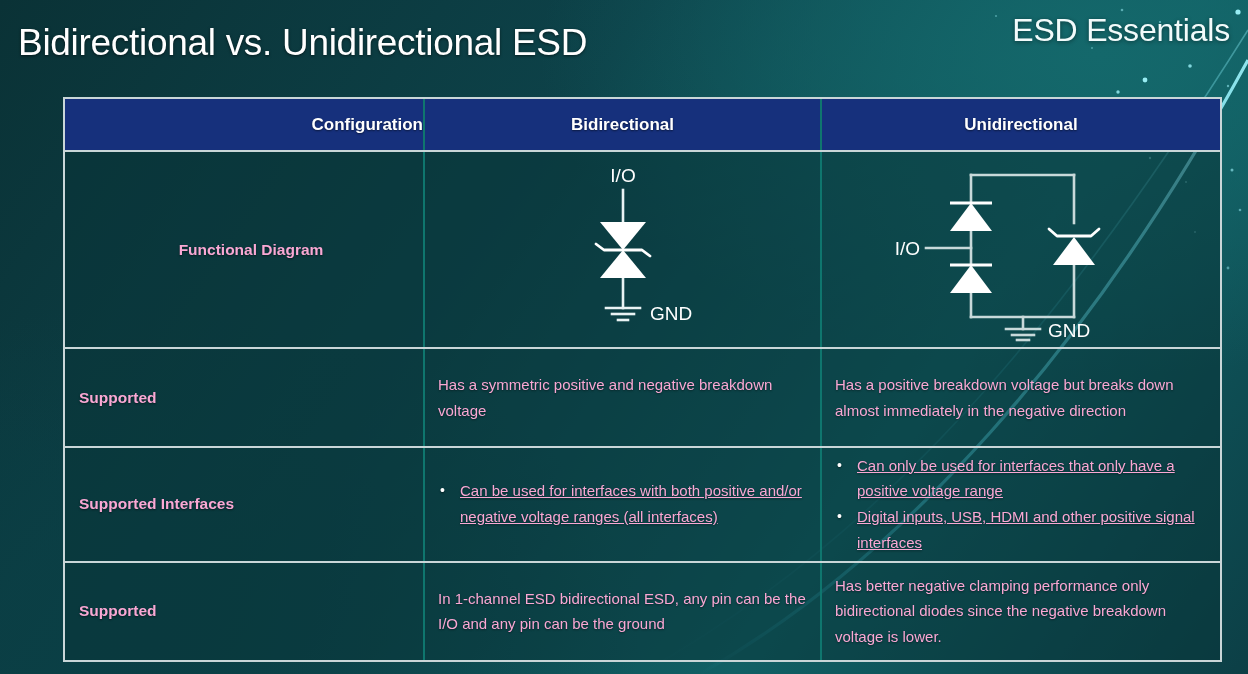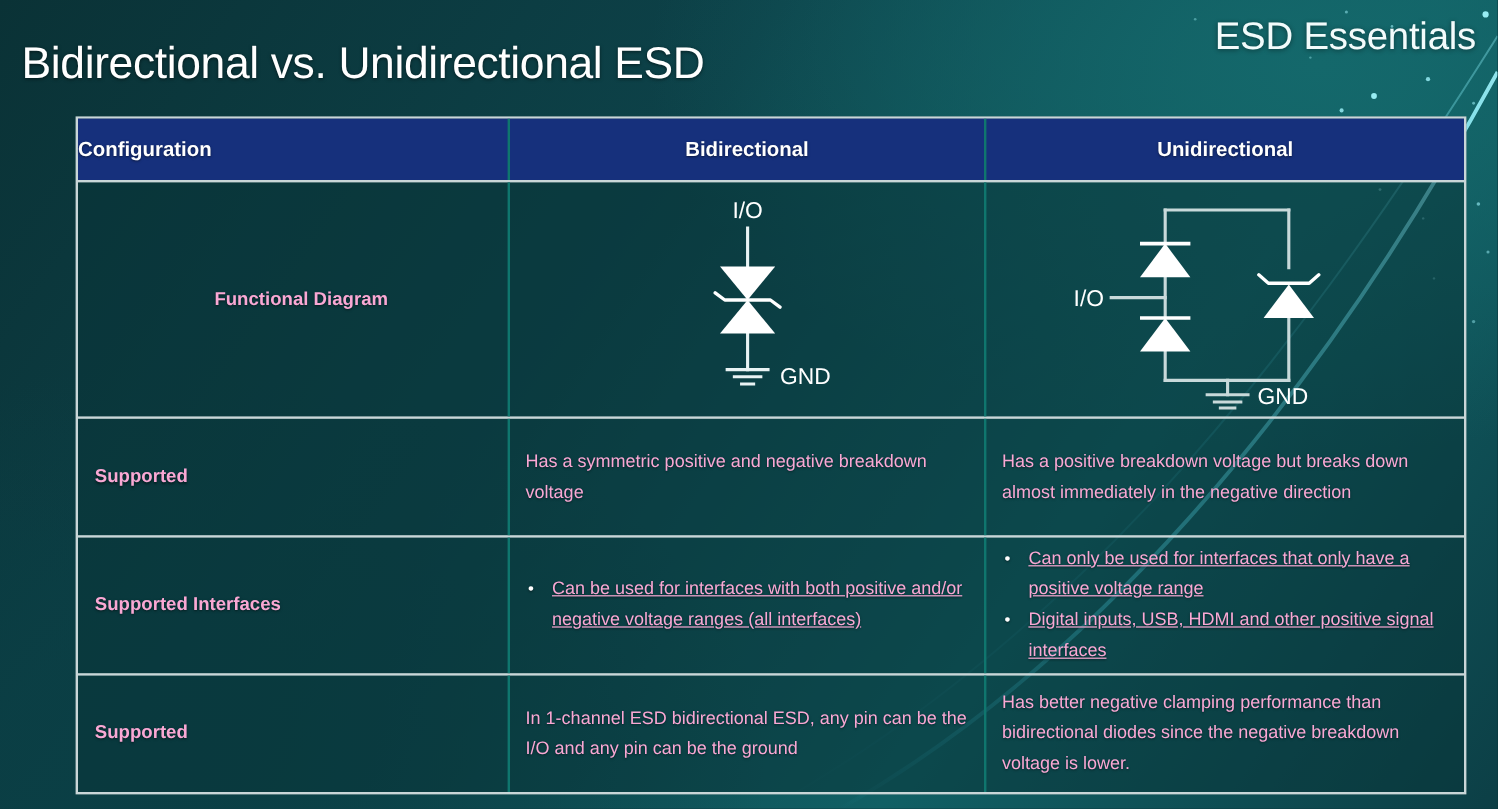--- a/index.html
+++ b/index.html
@@ -21,21 +21,21 @@
       radial-gradient(ellipse 900px 520px at 88% 8%, #14686b 0%, rgba(20,104,107,0) 62%),
       radial-gradient(ellipse 700px 480px at 12% 95%, #0a3f45 0%, rgba(10,63,69,0) 70%),
       linear-gradient(125deg, #0a3236 0%, #0d4249 38%, #116065 70%, #0c3f46 100%);
   }
   #bgsvg { position: absolute; inset: 0; }
 
   
   #title {
     position: absolute;
     left: 18px;
-    top: 32px;
+    top: 22px;
     font-size: 37px;
     font-weight: 400;
     color: #ffffff;
     letter-spacing: -0.3px;
     text-shadow: 0 1px 3px rgba(0,0,0,.55);
     white-space: nowrap;
   }
   #kicker {
     position: absolute;
     right: 18px;
@@ -74,21 +74,21 @@
   #header-row { height: 52px; background: #16307c; }
   #header-row .cell {
     background: #16307c;
     display: flex;
     align-items: center;
     color: #ffffff;
     font-weight: bold;
     font-size: 17px;
     text-shadow: 0 1px 2px rgba(0,0,0,.5);
   }
-  #header-row .c-label { justify-content: flex-start; }
+  #header-row .c-label { padding-left: 14px; justify-content: flex-end; }
   #header-row .c-bi, #header-row .c-uni { justify-content: center; }
 
   
   .body-row .cell {
     display: flex;
     align-items: center;
     color: #f9a8d4;
   }
   .rowlabel {
     padding-left: 14px;
@@ -296,17 +296,17 @@
   </div>
 
   <div class="row body-row" id="row-benefits">
     <div class="cell c-label">
       <span class="rowlabel">Supported</span>
     </div>
     <div class="cell c-bi">
       <span class="celltext">In 1-channel ESD bidirectional ESD, any pin can be the I/O and any pin can be the ground</span>
     </div>
     <div class="cell c-uni">
-      <span class="celltext">Has better negative clamping performance than bidirectional diodes since the negative breakdown voltage is lower.</span>
+      <span class="celltext">Has better negative clamping performance only bidirectional diodes since the negative breakdown voltage is lower.</span>
     </div>
   </div>
 
 </div>
 
 </body></html>

